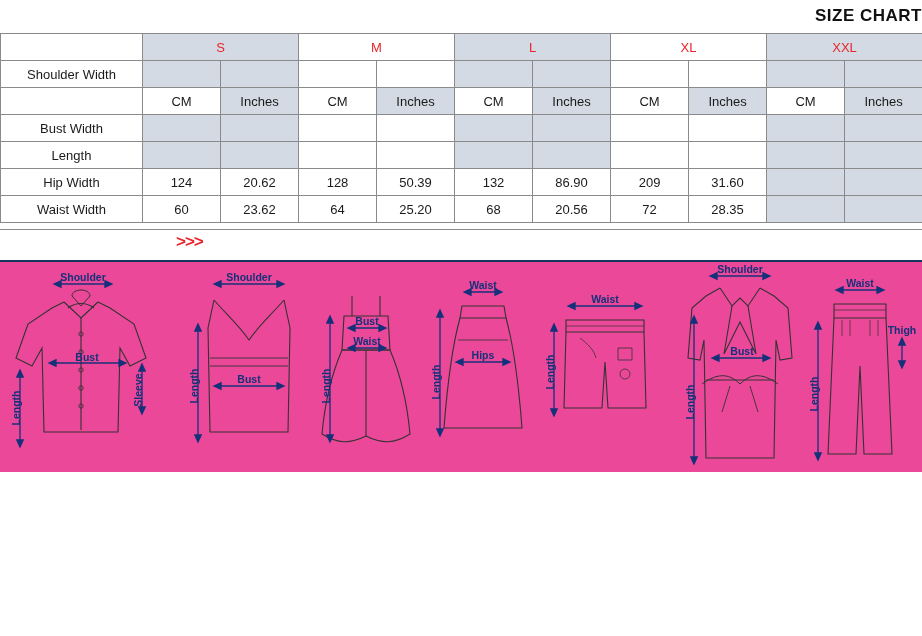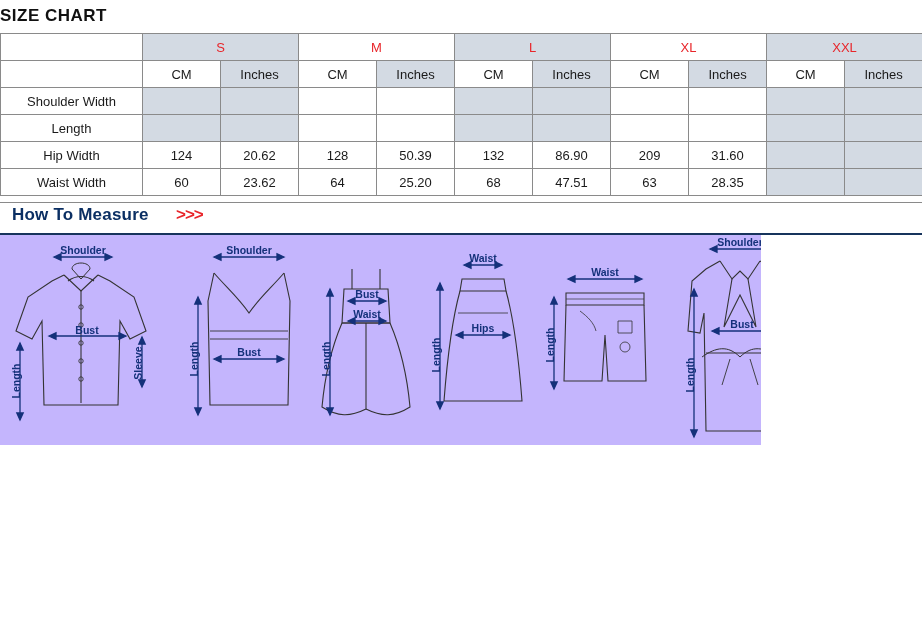--- a/index.html
+++ b/index.html
@@ -15,21 +15,21 @@
     overflow: hidden;
   }
   .page {
     position: relative;
     width: 922px;
     height: 636px;
     background: #ffffff;
   }
   
   .chart-title {
-    text-align: left;
+    text-align: right;
     font-size: 17px;
     font-weight: bold;
     letter-spacing: 0.5px;
     color: #111;
     padding: 6px 0 7px 0;
   }
   
   table.size-table {
     border-collapse: collapse;
     width: 922px;
@@ -86,23 +86,23 @@
     position: absolute;
     left: 176px;
     top: 2px;
     font-size: 17px;
     font-weight: bold;
     color: #e8252a;
     letter-spacing: -1px;
   }
   .figures {
     position: relative;
-    width: 761px;
+    width: 922px;
     height: 210px;
-    background: #c4b5fd;
+    background: #ec4899;
     overflow: hidden;
   }
   .figures svg { display: block; }
   .fig {
     position: absolute;
     top: 0;
   }
 </style>
 </head>
 <body>
@@ -128,35 +128,48 @@
     <tbody>
       <tr>
         <td class="white"></td>
         <td class="shade size-head" colspan="2">S</td>
         <td class="white size-head" colspan="2">M</td>
         <td class="shade size-head" colspan="2">L</td>
         <td class="white size-head" colspan="2">XL</td>
         <td class="shade size-head" colspan="2">XXL</td>
       </tr>
       <tr>
+        <td class="white row-label">Shoulder Width</td>
+        <td class="shade val"></td>
+        <td class="shade val"></td>
+        <td class="white val"></td>
+        <td class="white val"></td>
+        <td class="shade val"></td>
+        <td class="shade val"></td>
+        <td class="white val"></td>
+        <td class="white val"></td>
+        <td class="shade val"></td>
+        <td class="shade val"></td>
+      </tr>
+
+      <tr>
         <td class="white"></td>
         <td class="white unit-head">CM</td>
         <td class="shade unit-head">Inches</td>
         <td class="white unit-head">CM</td>
         <td class="shade unit-head">Inches</td>
         <td class="white unit-head">CM</td>
         <td class="shade unit-head">Inches</td>
         <td class="white unit-head">CM</td>
         <td class="shade unit-head">Inches</td>
         <td class="white unit-head">CM</td>
         <td class="shade unit-head">Inches</td>
       </tr>
-
-      <tr>
-        <td class="white row-label">Shoulder Width</td>
+      <tr>
+        <td class="white row-label">Bust Width</td>
         <td class="shade val"></td>
         <td class="shade val"></td>
         <td class="white val"></td>
         <td class="white val"></td>
         <td class="shade val"></td>
         <td class="shade val"></td>
         <td class="white val"></td>
         <td class="white val"></td>
         <td class="shade val"></td>
         <td class="shade val"></td>
@@ -187,32 +200,31 @@
         <td class="shade val"></td>
         <td class="shade val"></td>
       </tr>
       <tr>
         <td class="white row-label">Waist Width</td>
         <td class="white val">60</td>
         <td class="white val">23.62</td>
         <td class="white val">64</td>
         <td class="white val">25.20</td>
         <td class="white val">68</td>
-        <td class="white val">47.51</td>
-        <td class="white val">63</td>
+        <td class="white val">20.56</td>
+        <td class="white val">72</td>
         <td class="white val">28.35</td>
         <td class="shade val"></td>
         <td class="shade val"></td>
       </tr>
     </tbody>
   </table>
 
   <div class="htm-wrap">
     <div class="htm-banner">
-      <span class="htm-title">How To Measure</span>
       <span class="htm-arrows">&gt;&gt;&gt;</span>
     </div>
 
     <div class="figures">
 
       <div class="fig" style="left:6px;">
         <svg width="176" height="210" viewBox="0 0 176 210">
           <g fill="none" stroke="#333" stroke-width="1.1">
             <path d="M58 40 L46 46 L22 62 L10 96 L26 104 L36 86 L38 170 L112 170 L114 86 L124 104 L140 96 L128 62 L104 46 L92 40"></path>
             <path d="M58 40 L75 56 L92 40"></path>

